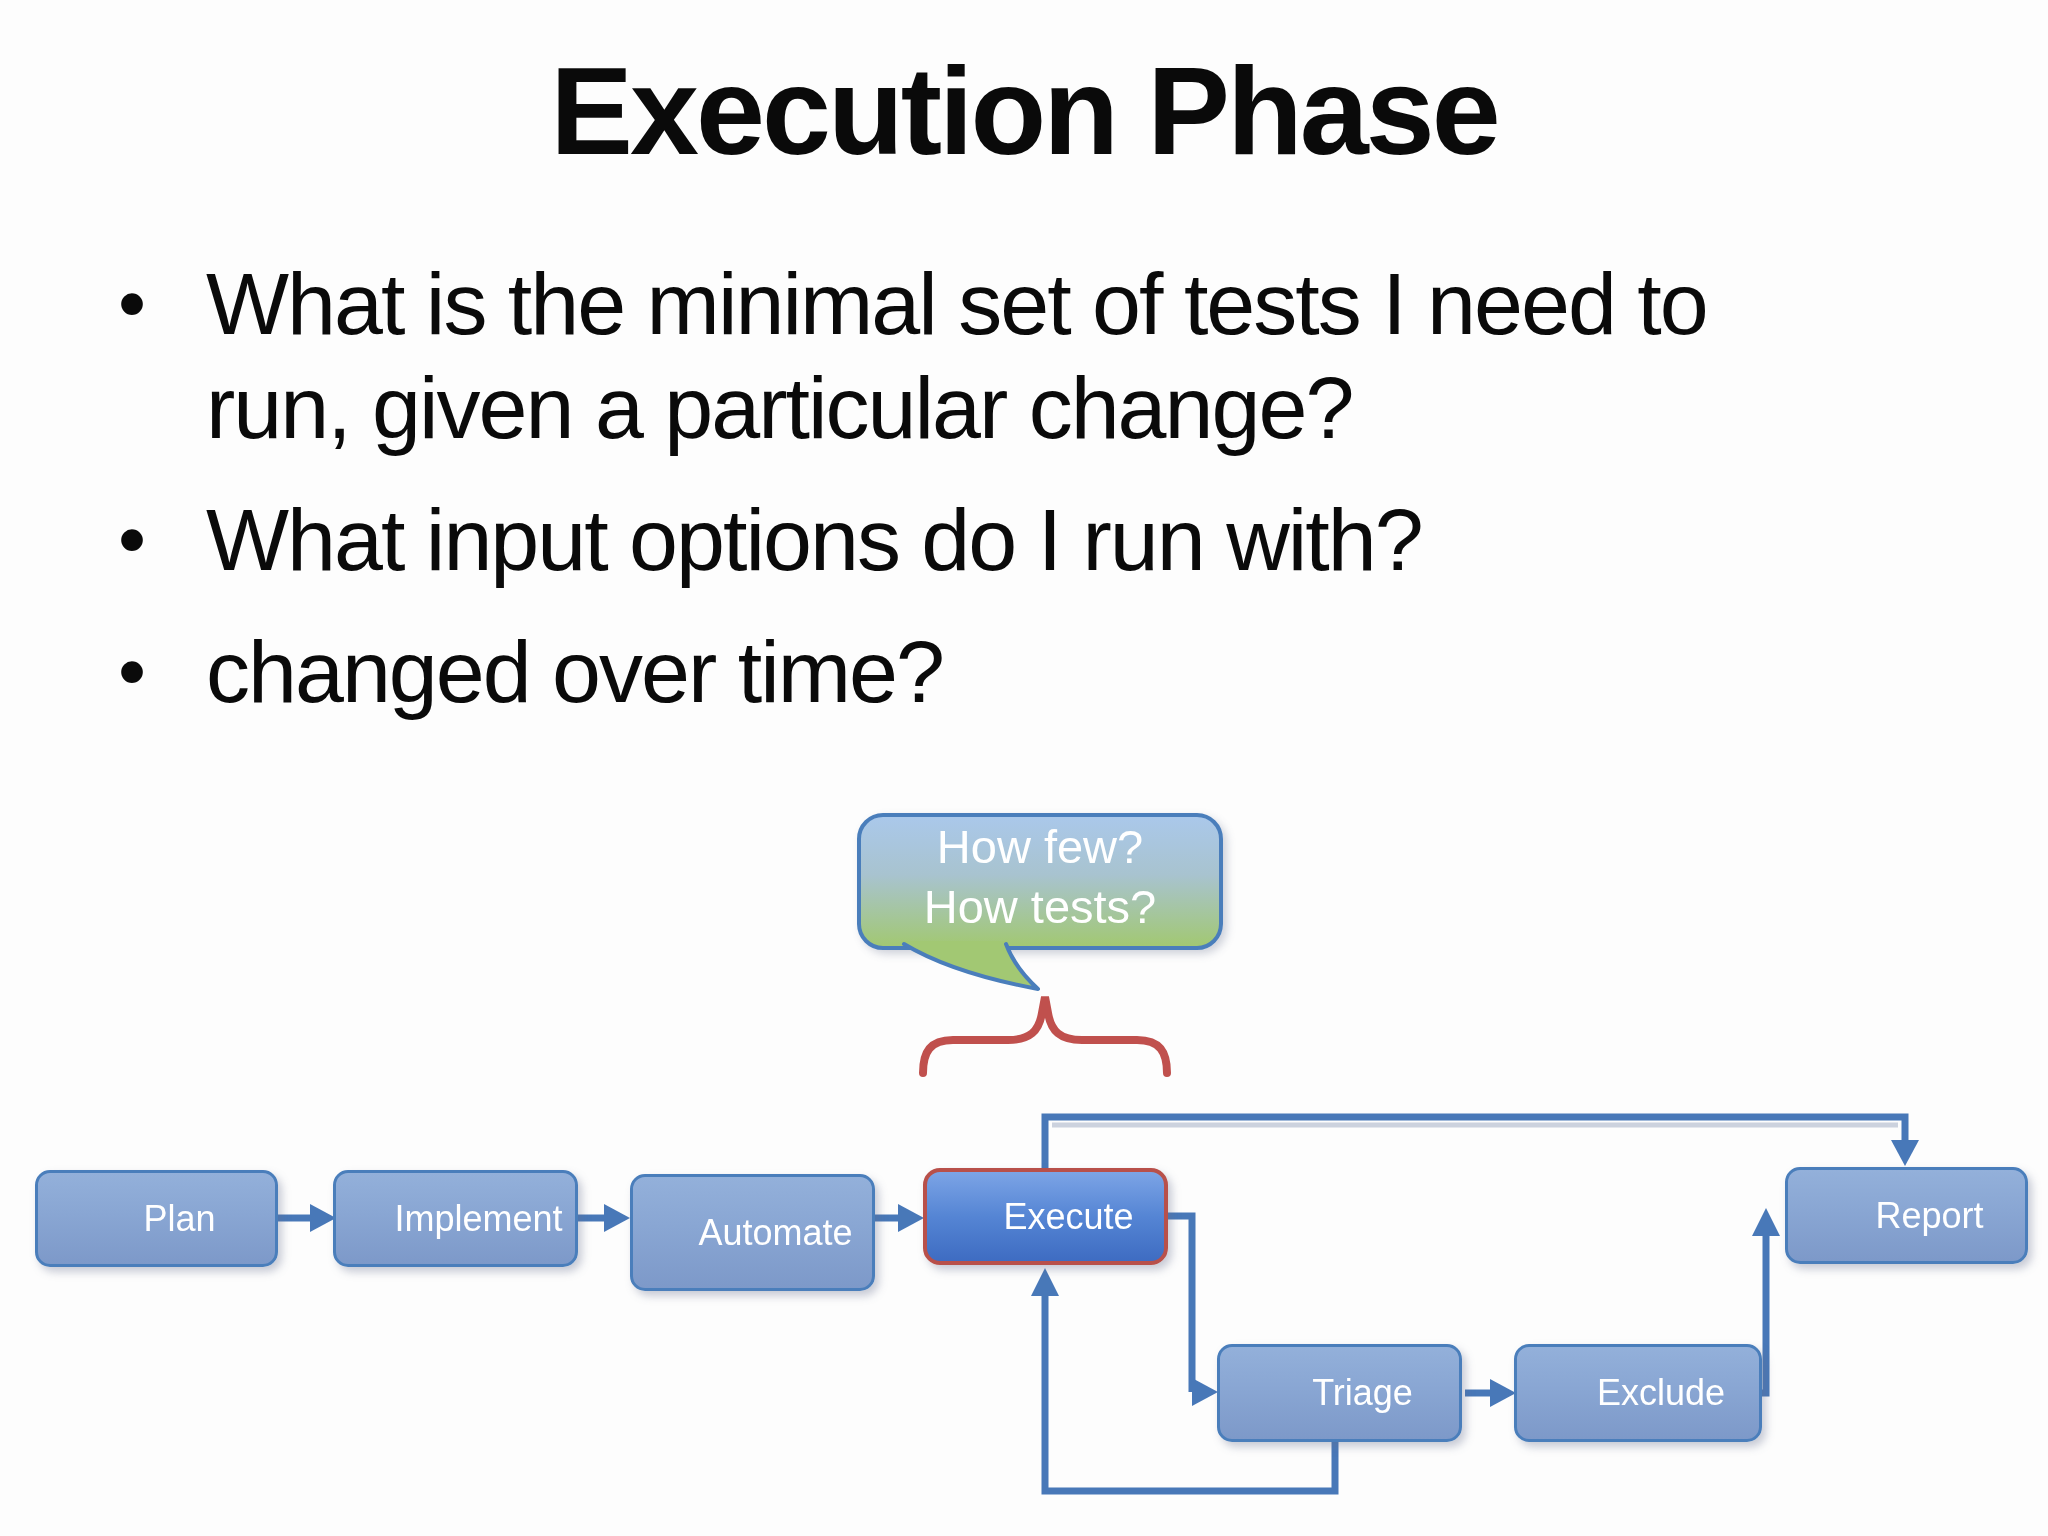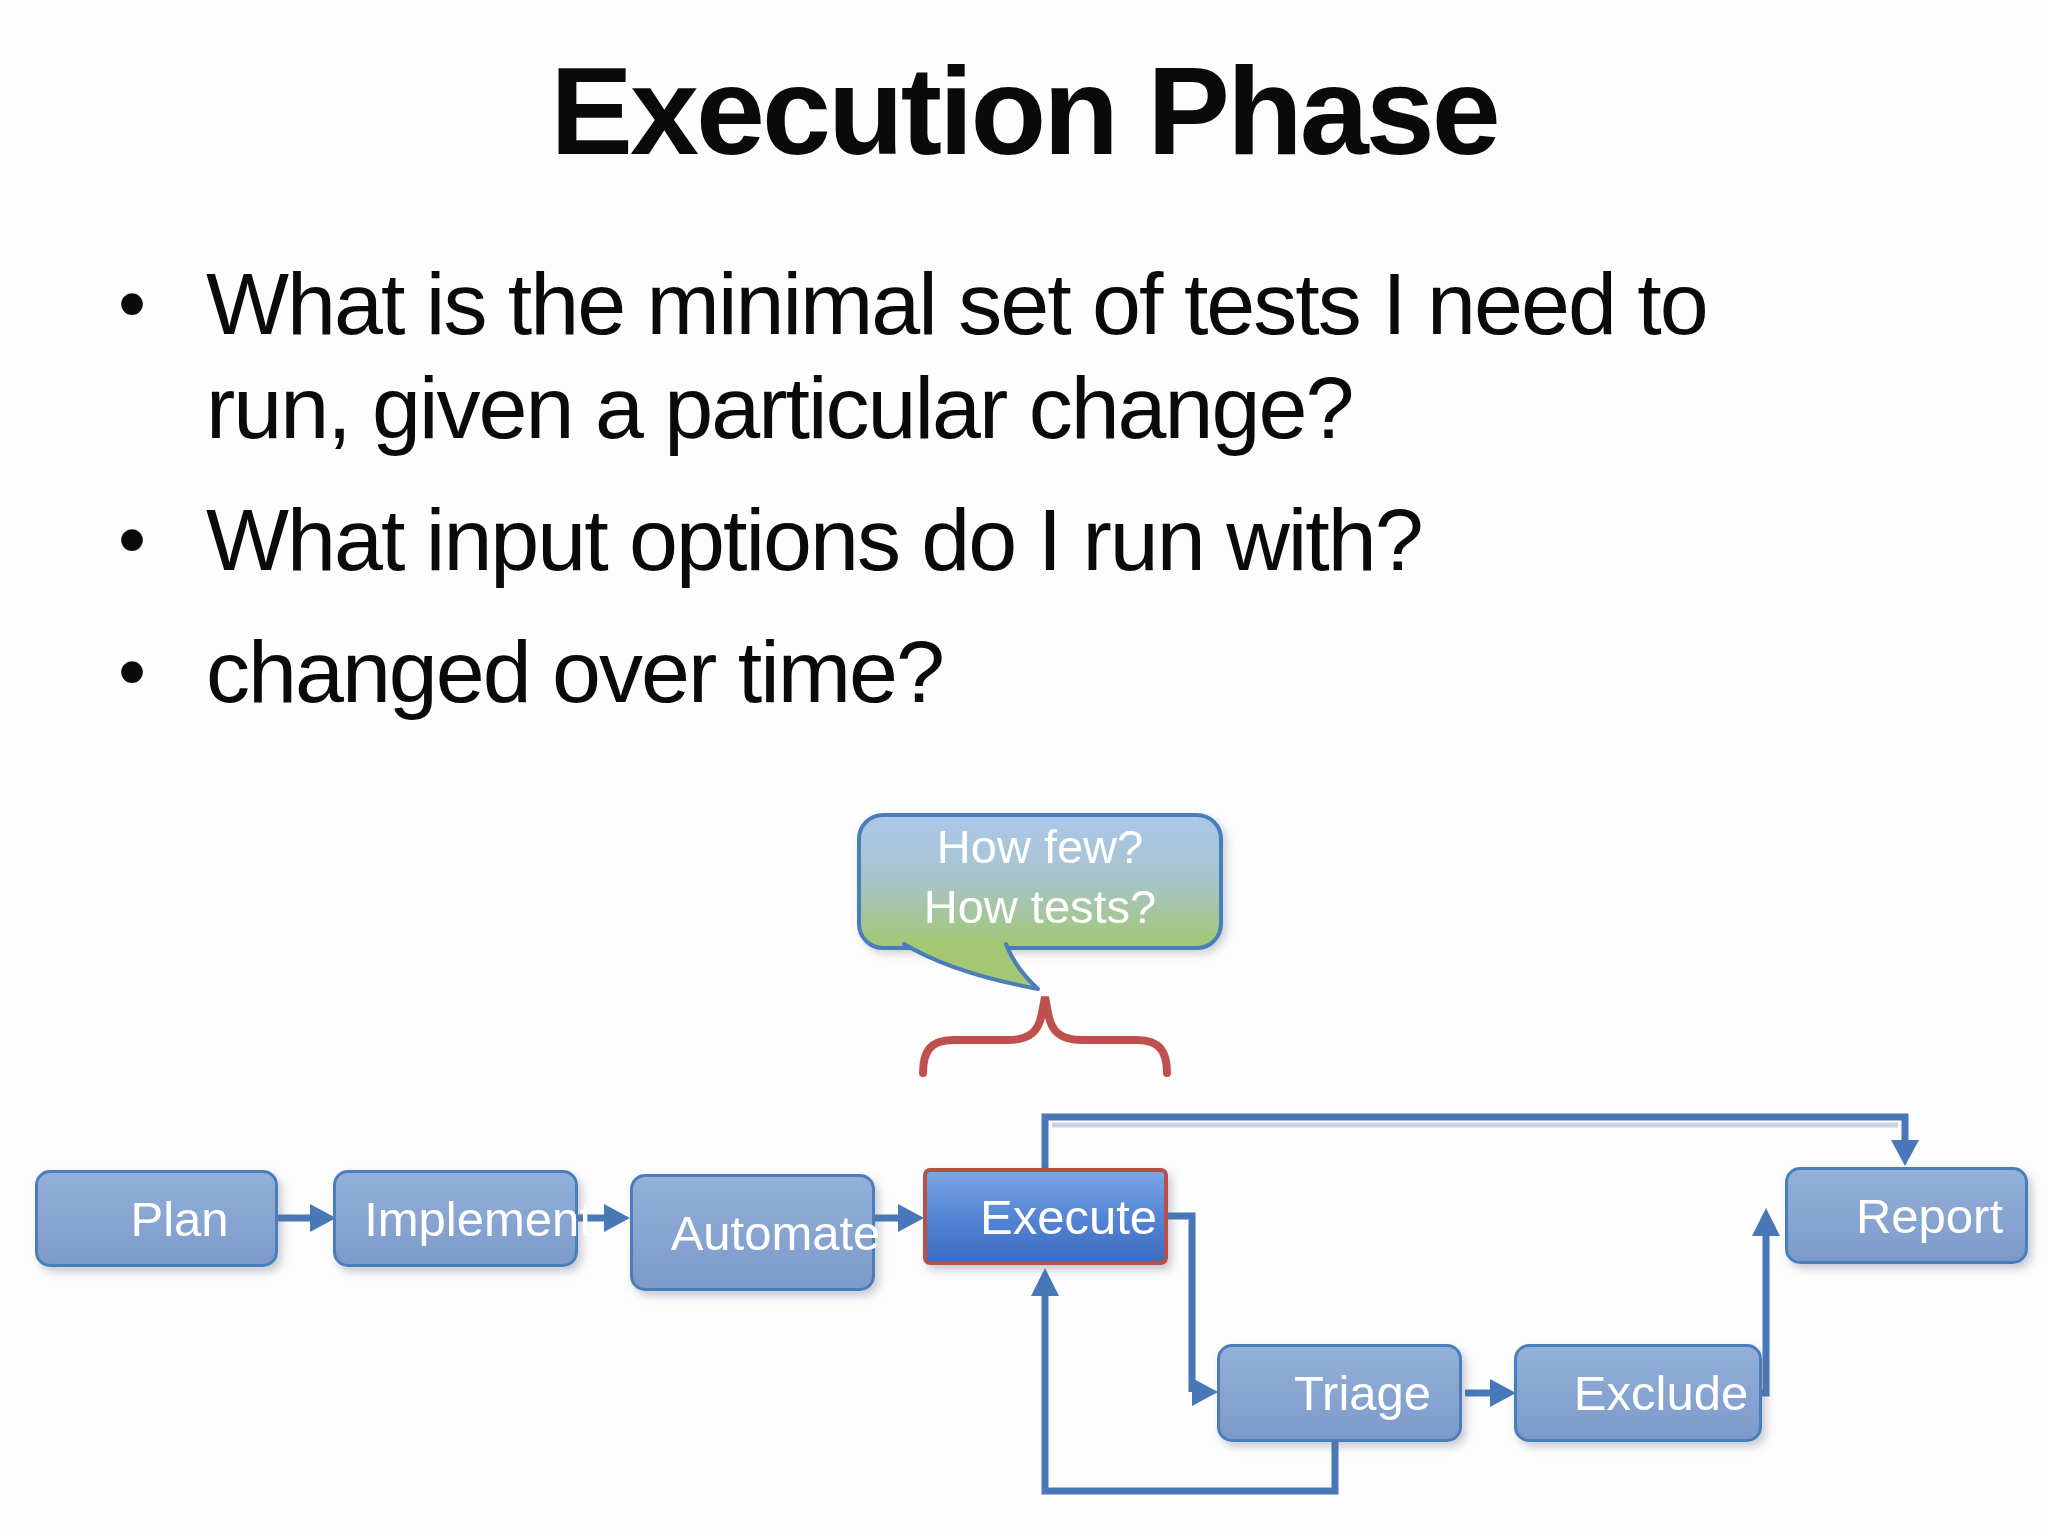--- a/index.html
+++ b/index.html
@@ -19,24 +19,24 @@
   .btext{font-size:88px;letter-spacing:-2px;line-height:104px;}
   .bline{display:block;white-space:pre-wrap;}
   
   .node{
     position:absolute;box-sizing:border-box;z-index:2;
     background:linear-gradient(180deg,#93b0da 0%,#89a6d3 45%,#7d99c9 100%);
     border:3px solid #4a7ebb;border-radius:15px;
     display:flex;align-items:center;justify-content:center;
     box-shadow:4px 5px 8px rgba(100,110,140,0.35);
   }
-  .node-label{color:#ffffff;font-size:49px;letter-spacing:0px;margin-left:46px;}
+  .node-label{color:#ffffff;font-size:36px;letter-spacing:0px;margin-left:46px;}
   .node.execute{
     background:linear-gradient(180deg,#7ca4e6 0%,#5585d4 50%,#3e6cc2 100%);
-    border:4px solid #b8504a;border-radius:7px;
+    border:4px solid #b8504a;border-radius:17px;
   }
   
   .lines-svg{position:absolute;left:0;top:0;z-index:1;pointer-events:none;}
   
   .callout{
     position:absolute;left:857px;top:813px;width:366px;height:137px;box-sizing:border-box;
     background:linear-gradient(180deg,#aac8ea 0%,#a8c3cf 45%,#a2c873 100%);
     border:4px solid #4a7ebb;border-radius:26px;z-index:4;
     text-align:center;padding-top:0;
     box-shadow:4px 4px 8px rgba(100,110,140,0.3);

